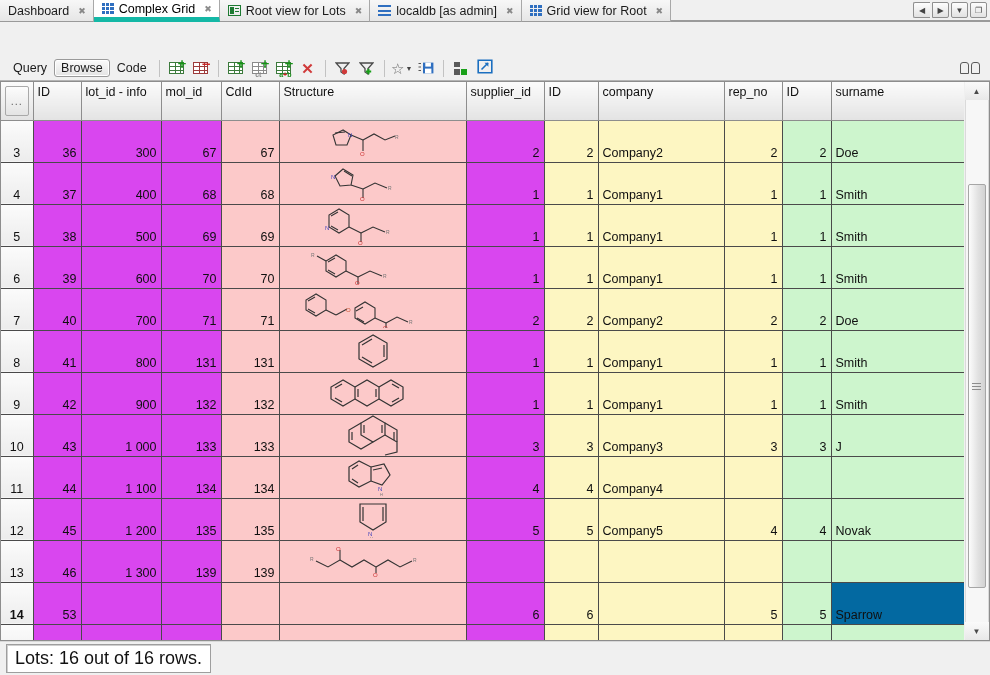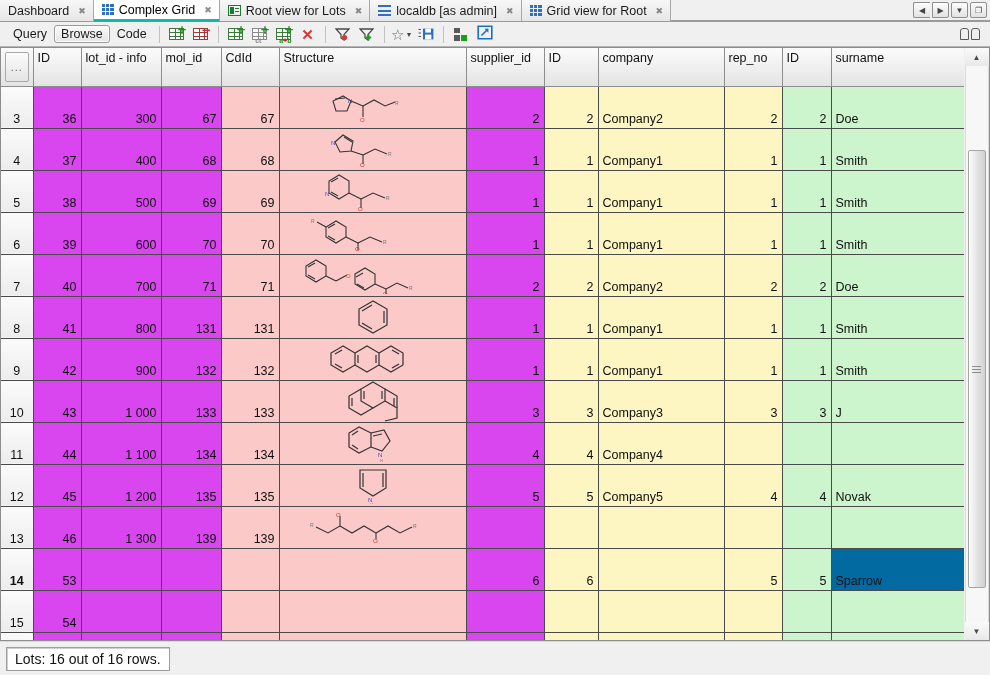--- a/index.html
+++ b/index.html
@@ -32,21 +32,21 @@
     font-size: 12.5px;
     color: #1a1a1a;
     background: linear-gradient(to bottom,#f7f7f7 0%,#e6e6e6 100%);
     border-right: 1px solid #a8a8a8;
     border-bottom: 1px solid #9a9a9a;
     white-space: nowrap;
     cursor: default;
   }
   .tab.active {
     background: #ffffff;
-    border-bottom: 3px solid #14b8a6;
+    border-bottom: 5px solid #14b8a6;
     color: #000;
     justify-content: center;
   }
   .tab .tclose {
     font-size: 9px; color: #666; margin-left: 4px;
     opacity: .75;
   }
   .tabspacer { flex: 1; border-bottom: 1px solid #9a9a9a; background:#f0f0f0;}
   .tabctl {
     display: flex; align-items: center; gap: 2px;
@@ -95,20 +95,21 @@
   
   .toolbar {
     height: 25px;
     display: flex; align-items: center;
     gap: 0px;
     padding: 0 6px;
     background: #f0f0f0;
     border-bottom: 1px solid #b4b4b4;
     font-size: 12.5px;
     color: #1a1a1a;
+    margin-top: 34px;
   }
   .tb-text {
     padding: 2px 7px; cursor: default; white-space: nowrap;
   }
   .tb-text.pressed {
     border: 1px solid #9a9a9a;
     border-radius: 3px;
     background: linear-gradient(to bottom,#fbfbfb,#e3e3e3);
     box-shadow: inset 0 0 0 1px #fff;
     padding: 1px 6px;
@@ -281,21 +282,21 @@
     height: 34px;
     background: #f0f0f0;
     display: flex; align-items: center;
     padding: 0 6px;
     border-top: 1px solid #d8d8d8;
   }
   .statusfield {
     border: 1px solid #9e9e9e;
     background: #ffffff;
     padding: 3px 8px;
-    font-size: 14px;
+    font-size: 18px;
     color: #111;
     min-width: 140px;
     box-shadow: inset 1px 1px 0 #cfcfcf;
   }
 </style>
 </head>
 <body>
 
 <div id="app">
 

